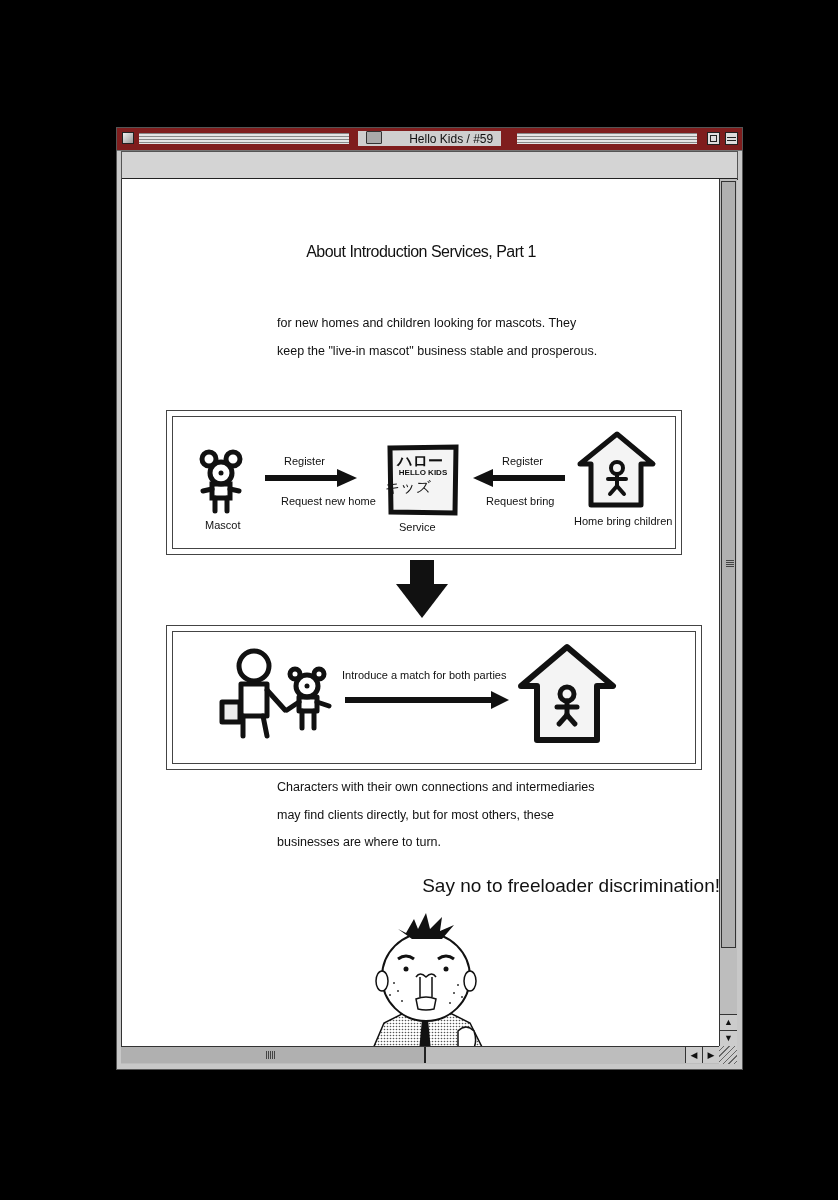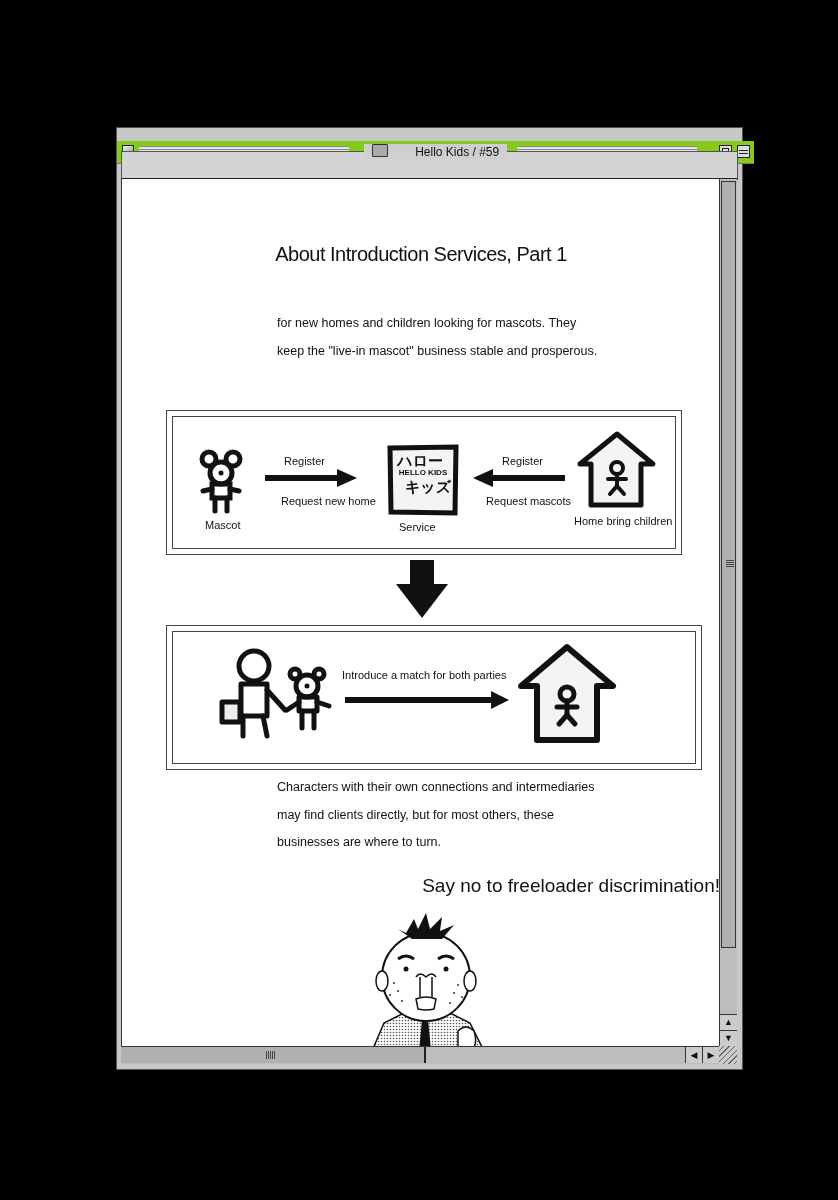--- a/index.html
+++ b/index.html
@@ -1,21 +1,21 @@
 <!DOCTYPE html>
 <html><head>
 <meta charset="utf-8">
 <style>
   html, body { margin:0; padding:0; }
   body { width:838px; height:1200px; background:#000; position:relative; overflow:hidden;
          font-family:"Liberation Sans Narrow","Liberation Sans", sans-serif; }
   .window { position:absolute; left:116px; top:127px; width:627px; height:943px;
             background:#c8c8c8; border:1px solid #555; box-sizing:border-box; }
-  .titlebar { position:absolute; left:0; top:13px; width:100%; height:22px; background:#84cc16;
-              border-bottom:1px solid #777;padding-left:12px; }
+  .titlebar { position:absolute; left:0; top:0; width:100%; height:22px; background:#7f1d1d;
+              border-bottom:1px solid #777; }
   .stripes { position:absolute; top:5px; height:11px;
              background: repeating-linear-gradient(to bottom, #888 0 1px, #e4e4e4 1px 3px); }
   .close-box { position:absolute; left:5px; top:4px; width:12px; height:12px; border:1px solid #222;
                background:linear-gradient(135deg,#f0f0f0,#999); box-sizing:border-box; }
   .zoom-box { position:absolute; right:22px; top:4px; width:13px; height:13px; border:1px solid #222; background:#ddd; box-sizing:border-box; }
   .zoom-box::after { content:""; position:absolute; left:2px; top:2px; width:5px; height:5px; border:1px solid #222; }
   .collapse-box { position:absolute; right:4px; top:4px; width:13px; height:13px; border:1px solid #222; background:#ddd; box-sizing:border-box; }
   .collapse-box::after { content:""; position:absolute; left:1px; right:1px; top:4px; height:2px; border-top:1px solid #222; border-bottom:1px solid #222; }
   .title { position:absolute; left:0; right:0; top:3px; text-align:center; font-size:12px; color:#111; }
   .title-wrap { display:inline-block; background:#cfcfcf; padding:0 8px; position:relative; z-index:1; }
@@ -29,21 +29,21 @@
   .arrow-btn { position:absolute; left:0; width:17px; height:16px; background:#ccc; border-top:1px solid #333; box-sizing:border-box; font-size:9px; text-align:center; line-height:15px; color:#111; }
   .hscroll { position:absolute; left:4px; top:918px; width:598px; height:17px; background:#bdbdbd; border-top:1px solid #333; }
   .hthumb { position:absolute; left:0; top:0; width:303px; height:16px; background:#b0b0b0; border-right:2px solid #222; }
   .hgrip { position:absolute; left:145px; top:4px; width:9px; height:8px;
            background:repeating-linear-gradient(to right,#444 0 1px, transparent 1px 2px); }
   .hbtn { position:absolute; top:0; width:17px; height:16px; background:#ccc; border-left:1px solid #333; box-sizing:border-box; font-size:9px; text-align:center; line-height:16px; color:#111; }
   .resize { position:absolute; left:602px; top:918px; width:18px; height:18px; background:#ccc;
             background-image:repeating-linear-gradient(135deg, transparent 0 3px, #666 3px 4px); }
 
   
-  .h1 { position:absolute; left:0; right:0; top:64px; text-align:center; font-size:20px; color:#111; letter-spacing:-0.5px; }
+  .h1 { position:absolute; left:0; right:0; top:64px; text-align:center; font-size:16px; color:#111; letter-spacing:-0.5px; }
   .para { position:absolute; left:155px; width:330px; font-size:12.5px; line-height:27.5px; color:#111; }
   .diag { position:absolute; left:44px; width:514px; border:1px solid #444; background:#fff; }
   .diag-inner { position:absolute; left:5px; top:5px; right:5px; bottom:5px; border:1px solid #444; }
   .lbl { position:absolute; font-size:11px; color:#111; white-space:nowrap; }
   .slogan { position:absolute; left:0; right:0; top:696px; text-align:right; font-size:19px; color:#111; }
   svg { position:absolute; overflow:visible; }
 </style>
 </head>
 <body>
 
@@ -94,29 +94,29 @@
         <rect x="0" y="6" width="72" height="6" fill="#111"></rect>
           <polygon points="72,0 92,9 72,18" fill="#111"></polygon>
       </svg>
       <div class="lbl" style="left:94px; top:84px;margin-left:20px;">Request new home</div>
 
       <svg style="left:220px; top:34px;" width="72" height="70" viewBox="0 0 72 70">
         <path d="M3 3 L69 2 L68 68 L4 67 Z" fill="#f4f4f4" stroke="#111" stroke-width="5"></path>
       </svg>
       <div class="lbl" style="left:226px; top:42px; width:50px; text-align:right; font-size:15px; font-weight:bold; line-height:15px;">ハロー</div>
       <div class="lbl" style="left:224px; top:58px; width:64px; text-align:center; font-size:8px; font-weight:bold; line-height:8px;">HELLO KIDS</div>
-      <div class="lbl" style="left:238px; top:68px; width:44px; text-align:center; font-size:15px; font-weight:bold; line-height:15px;">キッズ</div>
+      <div class="lbl" style="left:218px; top:68px; width:44px; text-align:center; font-size:15px; font-weight:normal; line-height:15px;">キッズ</div>
       <div class="lbl" style="left:232px; top:110px;">Service</div>
 
       <div class="lbl" style="left:335px; top:44px;">Register</div>
       <svg style="left:306px; top:58px;" width="92" height="18" viewBox="0 0 92 18">
         <polygon points="0,9 20,0 20,18" fill="#111"></polygon>
           <rect x="20" y="6" width="72" height="6" fill="#111"></rect>
       </svg>
-      <div class="lbl" style="left:319px; top:84px;">Request mascots</div>
+      <div class="lbl" style="left:319px; top:84px;">Request bring</div>
 
       <svg style="left:410px; top:20px;" width="80" height="78" viewBox="0 0 80 78">
         <path d="M40 3 L76 33 L64 33 L64 74 L14 74 L14 33 L3 33 Z" fill="#f4f4f4" stroke="#111" stroke-width="5" stroke-linejoin="round"></path>
         <g fill="none" stroke="#111" stroke-width="4" stroke-linecap="round">
           <circle cx="40" cy="37" r="6"></circle>
             <line x1="40" y1="43" x2="40" y2="55"></line>
           <line x1="31" y1="48" x2="49" y2="48"></line>
             <line x1="40" y1="55" x2="33" y2="63"></line>
             <line x1="40" y1="55" x2="47" y2="63"></line>
         </g>

